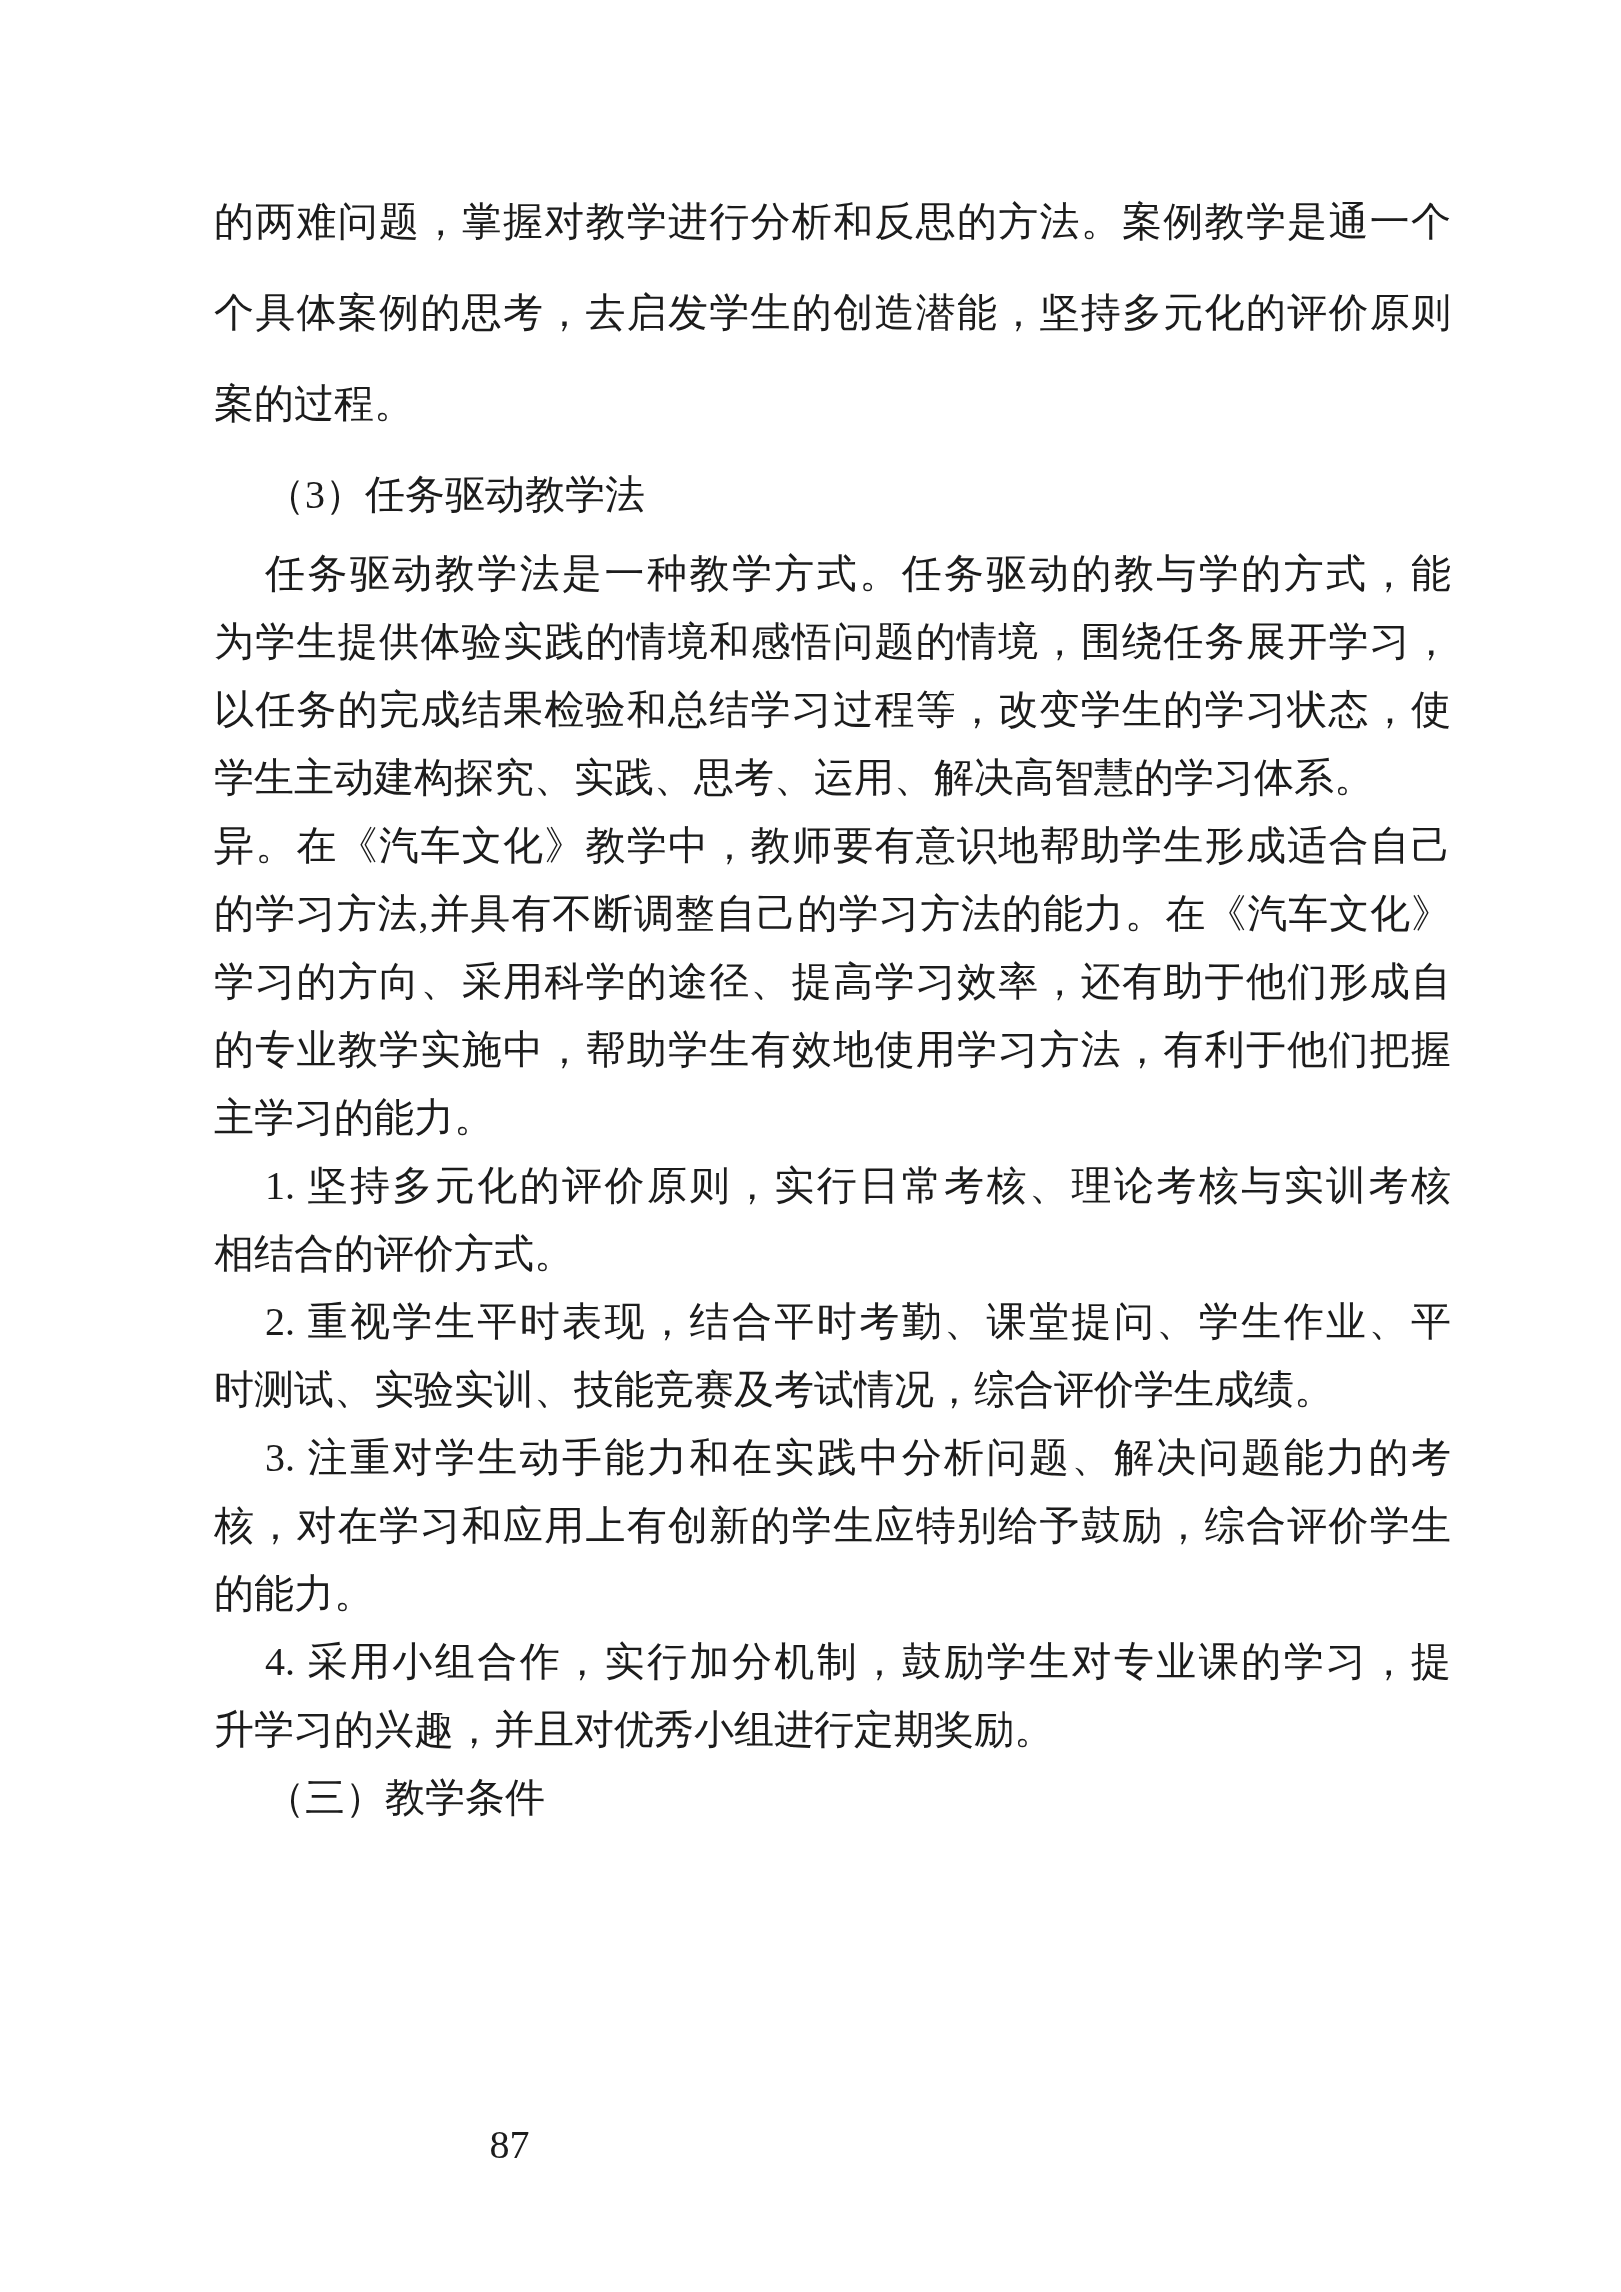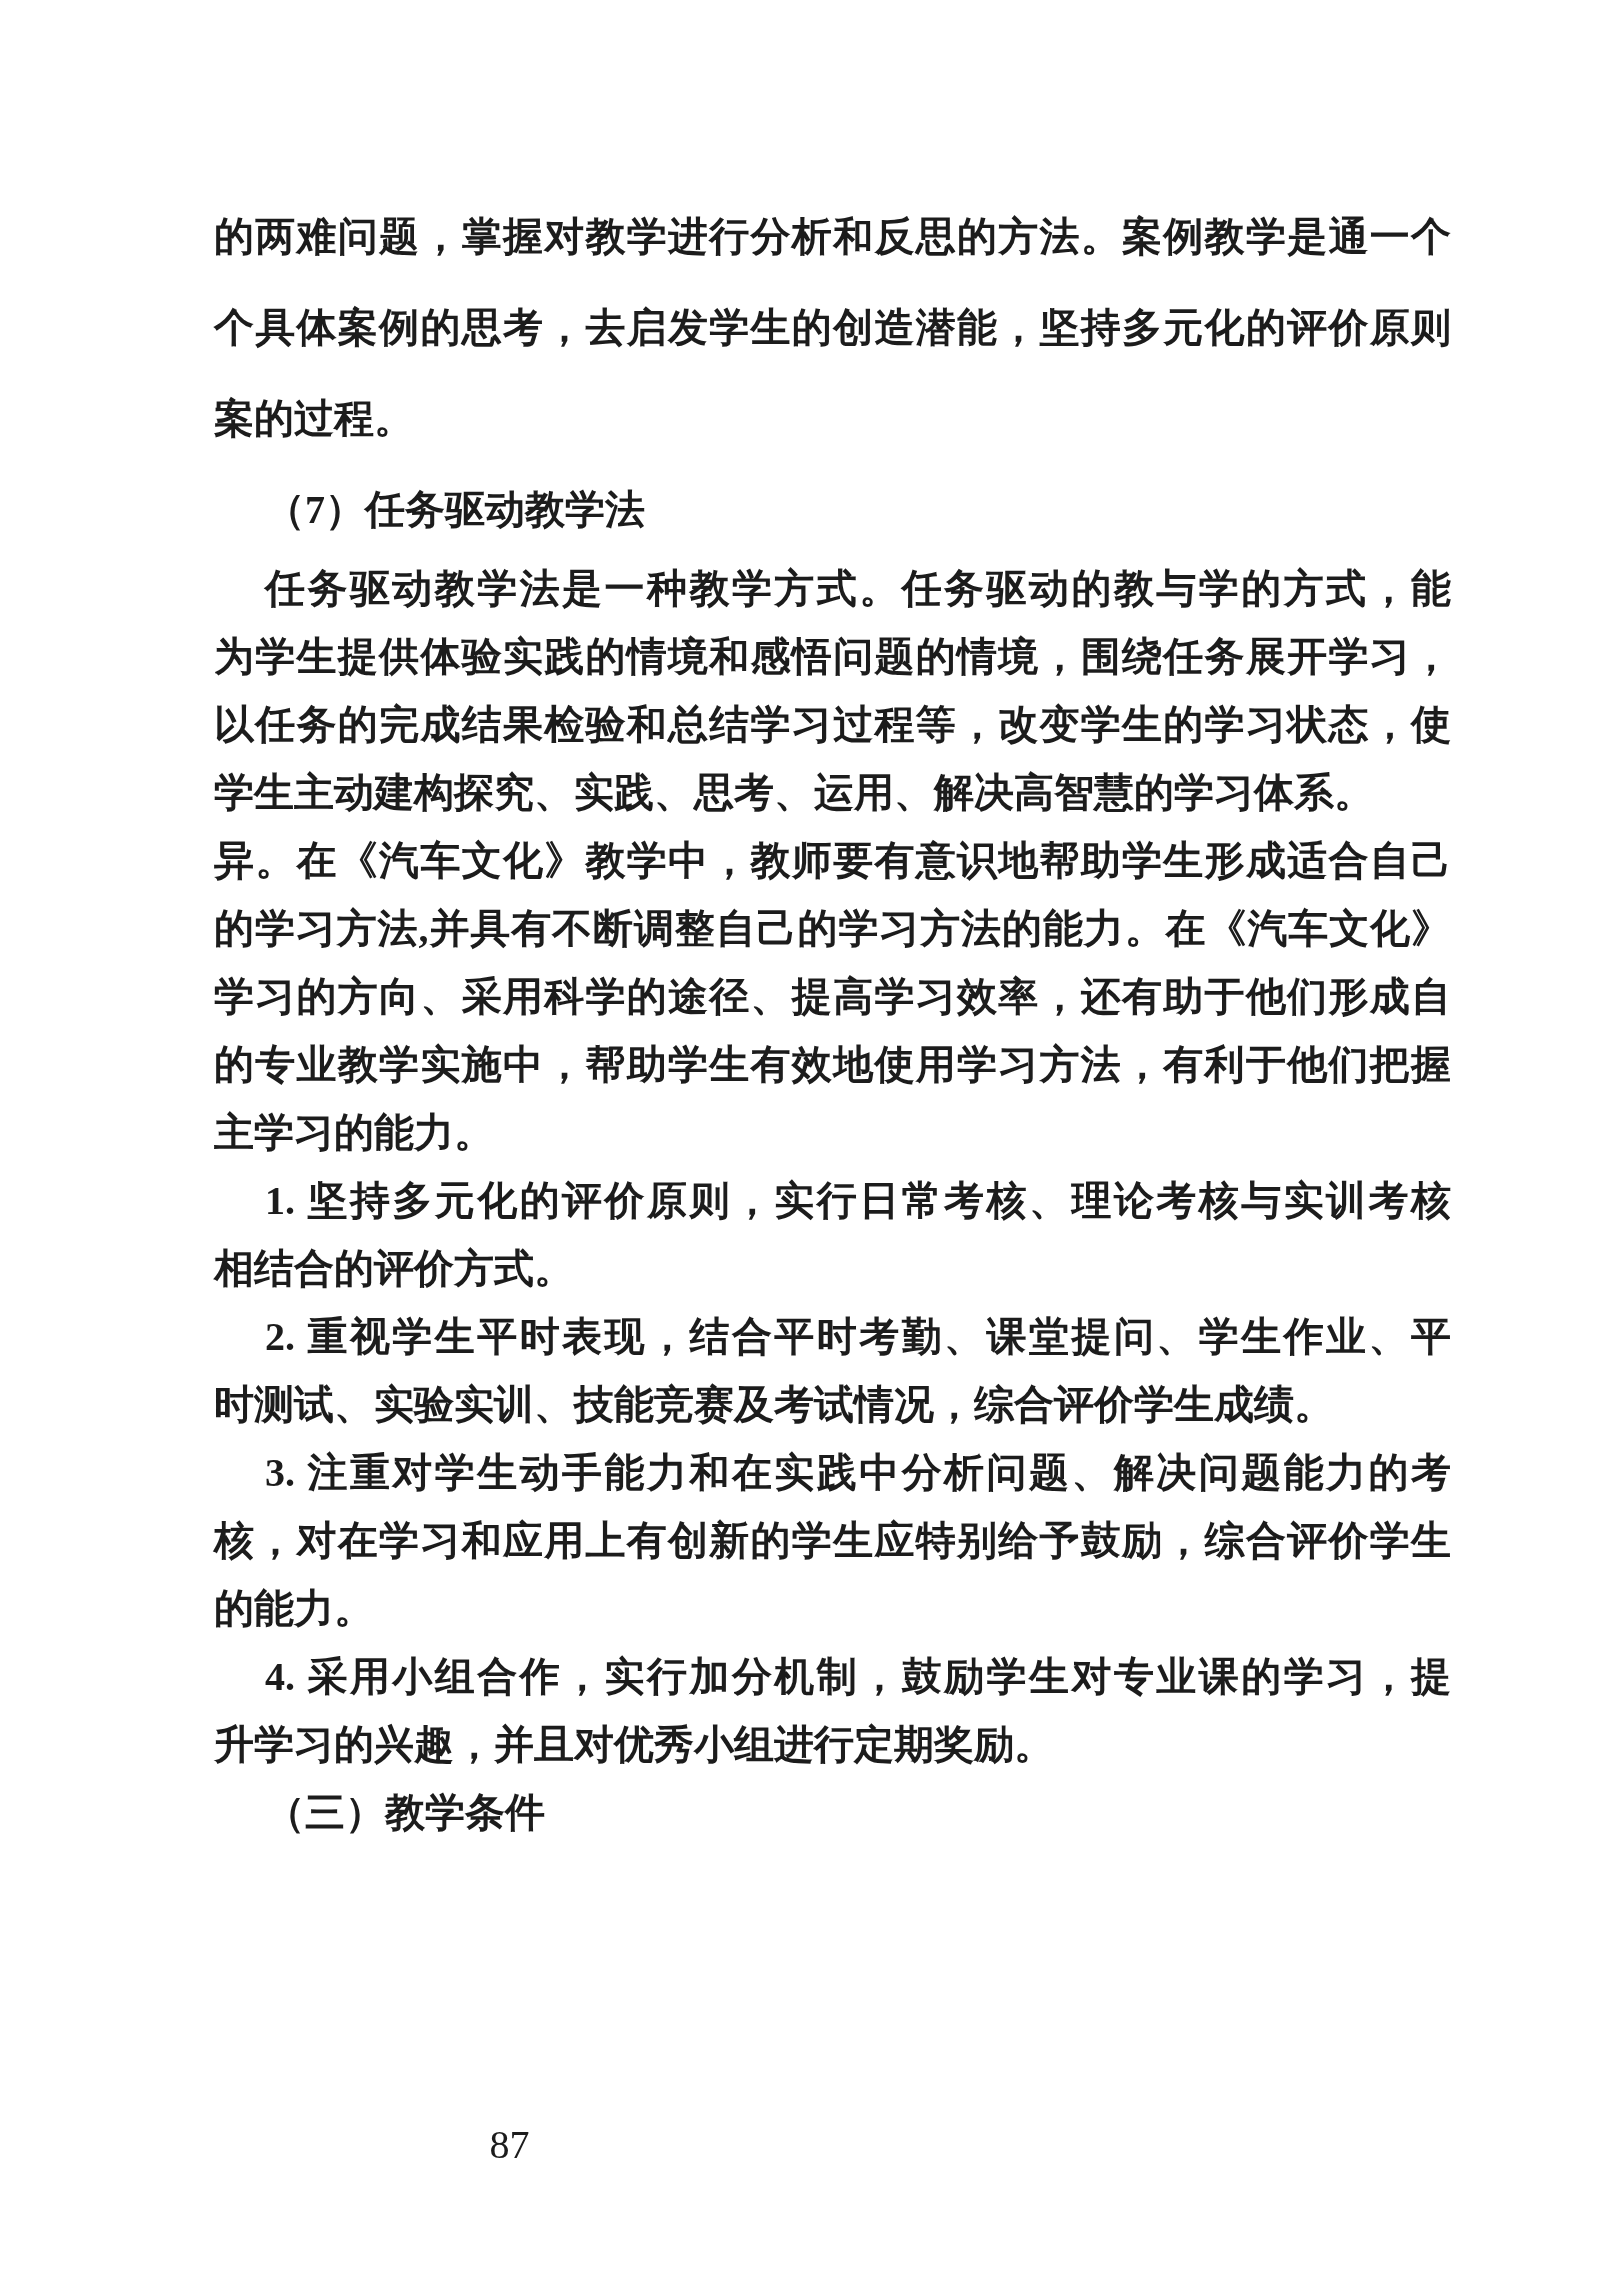--- a/index.html
+++ b/index.html
@@ -14,23 +14,22 @@
     height: 2293px;
     margin: 0 auto;
     background: #ffffff;
     color: #1c1c1c;
     font-family: "Liberation Serif", "DejaVu Serif", serif;
     overflow: hidden;
   }
   .text-block {
     position: absolute;
     left: 214px;
-    top: 191px;
+    top: 176px;
     width: 1237px;
-    font-weight: bold;
   }
   .line {
     font-size: 40px;
     line-height: 68px;
     letter-spacing: 0;
     white-space: normal;
     color: #1c1c1c;
   }
   .line.wide {
     line-height: 91px;
@@ -58,21 +57,21 @@
   }
 </style>
 </head>
 <body>
 
 <div class="page">
   <div class="text-block">
       <div class="line wide just">的两难问题，掌握对教学进行分析和反思的方法。案例教学是通一个</div>
       <div class="line wide just">个具体案例的思考，去启发学生的创造潜能，坚持多元化的评价原则</div>
       <div class="line wide flush">案的过程。</div>
-      <div class="line wide indent flush">（7）任务驱动教学法</div>
+      <div class="line wide indent flush">（3）任务驱动教学法</div>
       <div class="line indent just">任务驱动教学法是一种教学方式。任务驱动的教与学的方式，能</div>
       <div class="line just">为学生提供体验实践的情境和感悟问题的情境，围绕任务展开学习，</div>
       <div class="line just">以任务的完成结果检验和总结学习过程等，改变学生的学习状态，使</div>
       <div class="line flush">学生主动建构探究、实践、思考、运用、解决高智慧的学习体系。</div>
       <div class="line just">异。在《汽车文化》教学中，教师要有意识地帮助学生形成适合自己</div>
       <div class="line just">的学习方法,并具有不断调整自己的学习方法的能力。在《汽车文化》</div>
       <div class="line just">学习的方向、采用科学的途径、提高学习效率，还有助于他们形成自</div>
       <div class="line just">的专业教学实施中，帮助学生有效地使用学习方法，有利于他们把握</div>
       <div class="line flush">主学习的能力。</div>
       <div class="line indent just">1. 坚持多元化的评价原则，实行日常考核、理论考核与实训考核</div>

